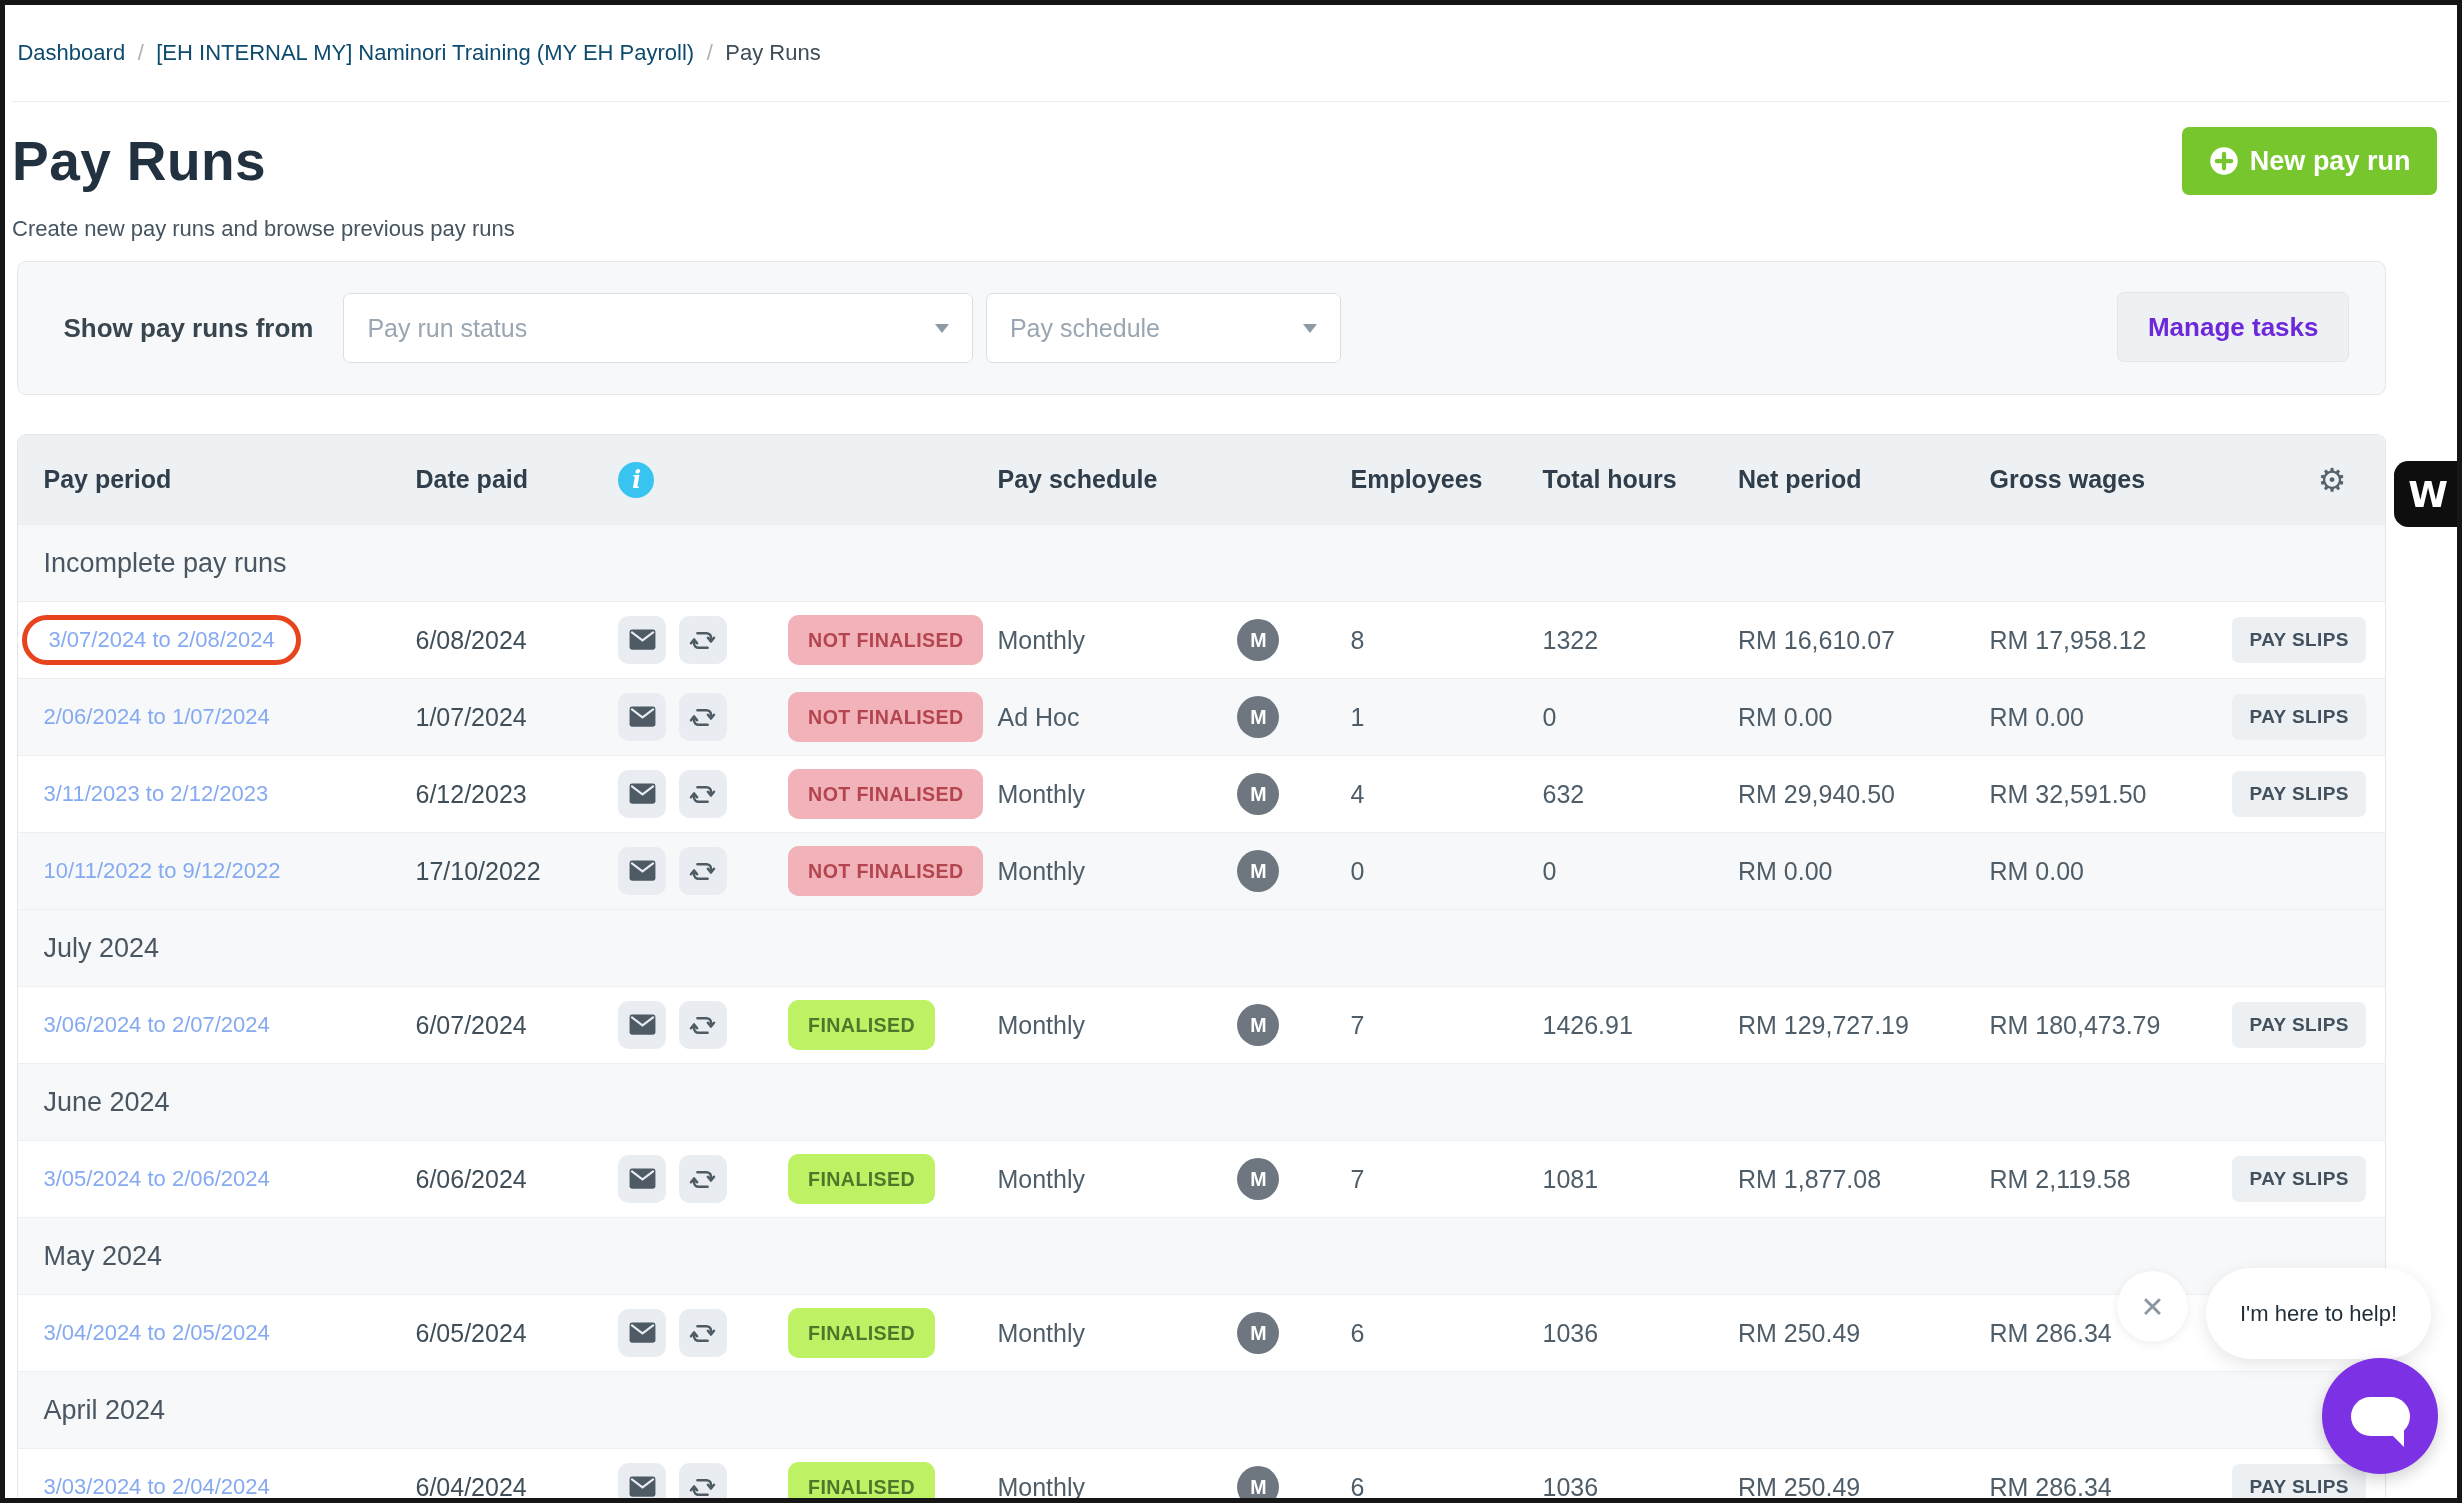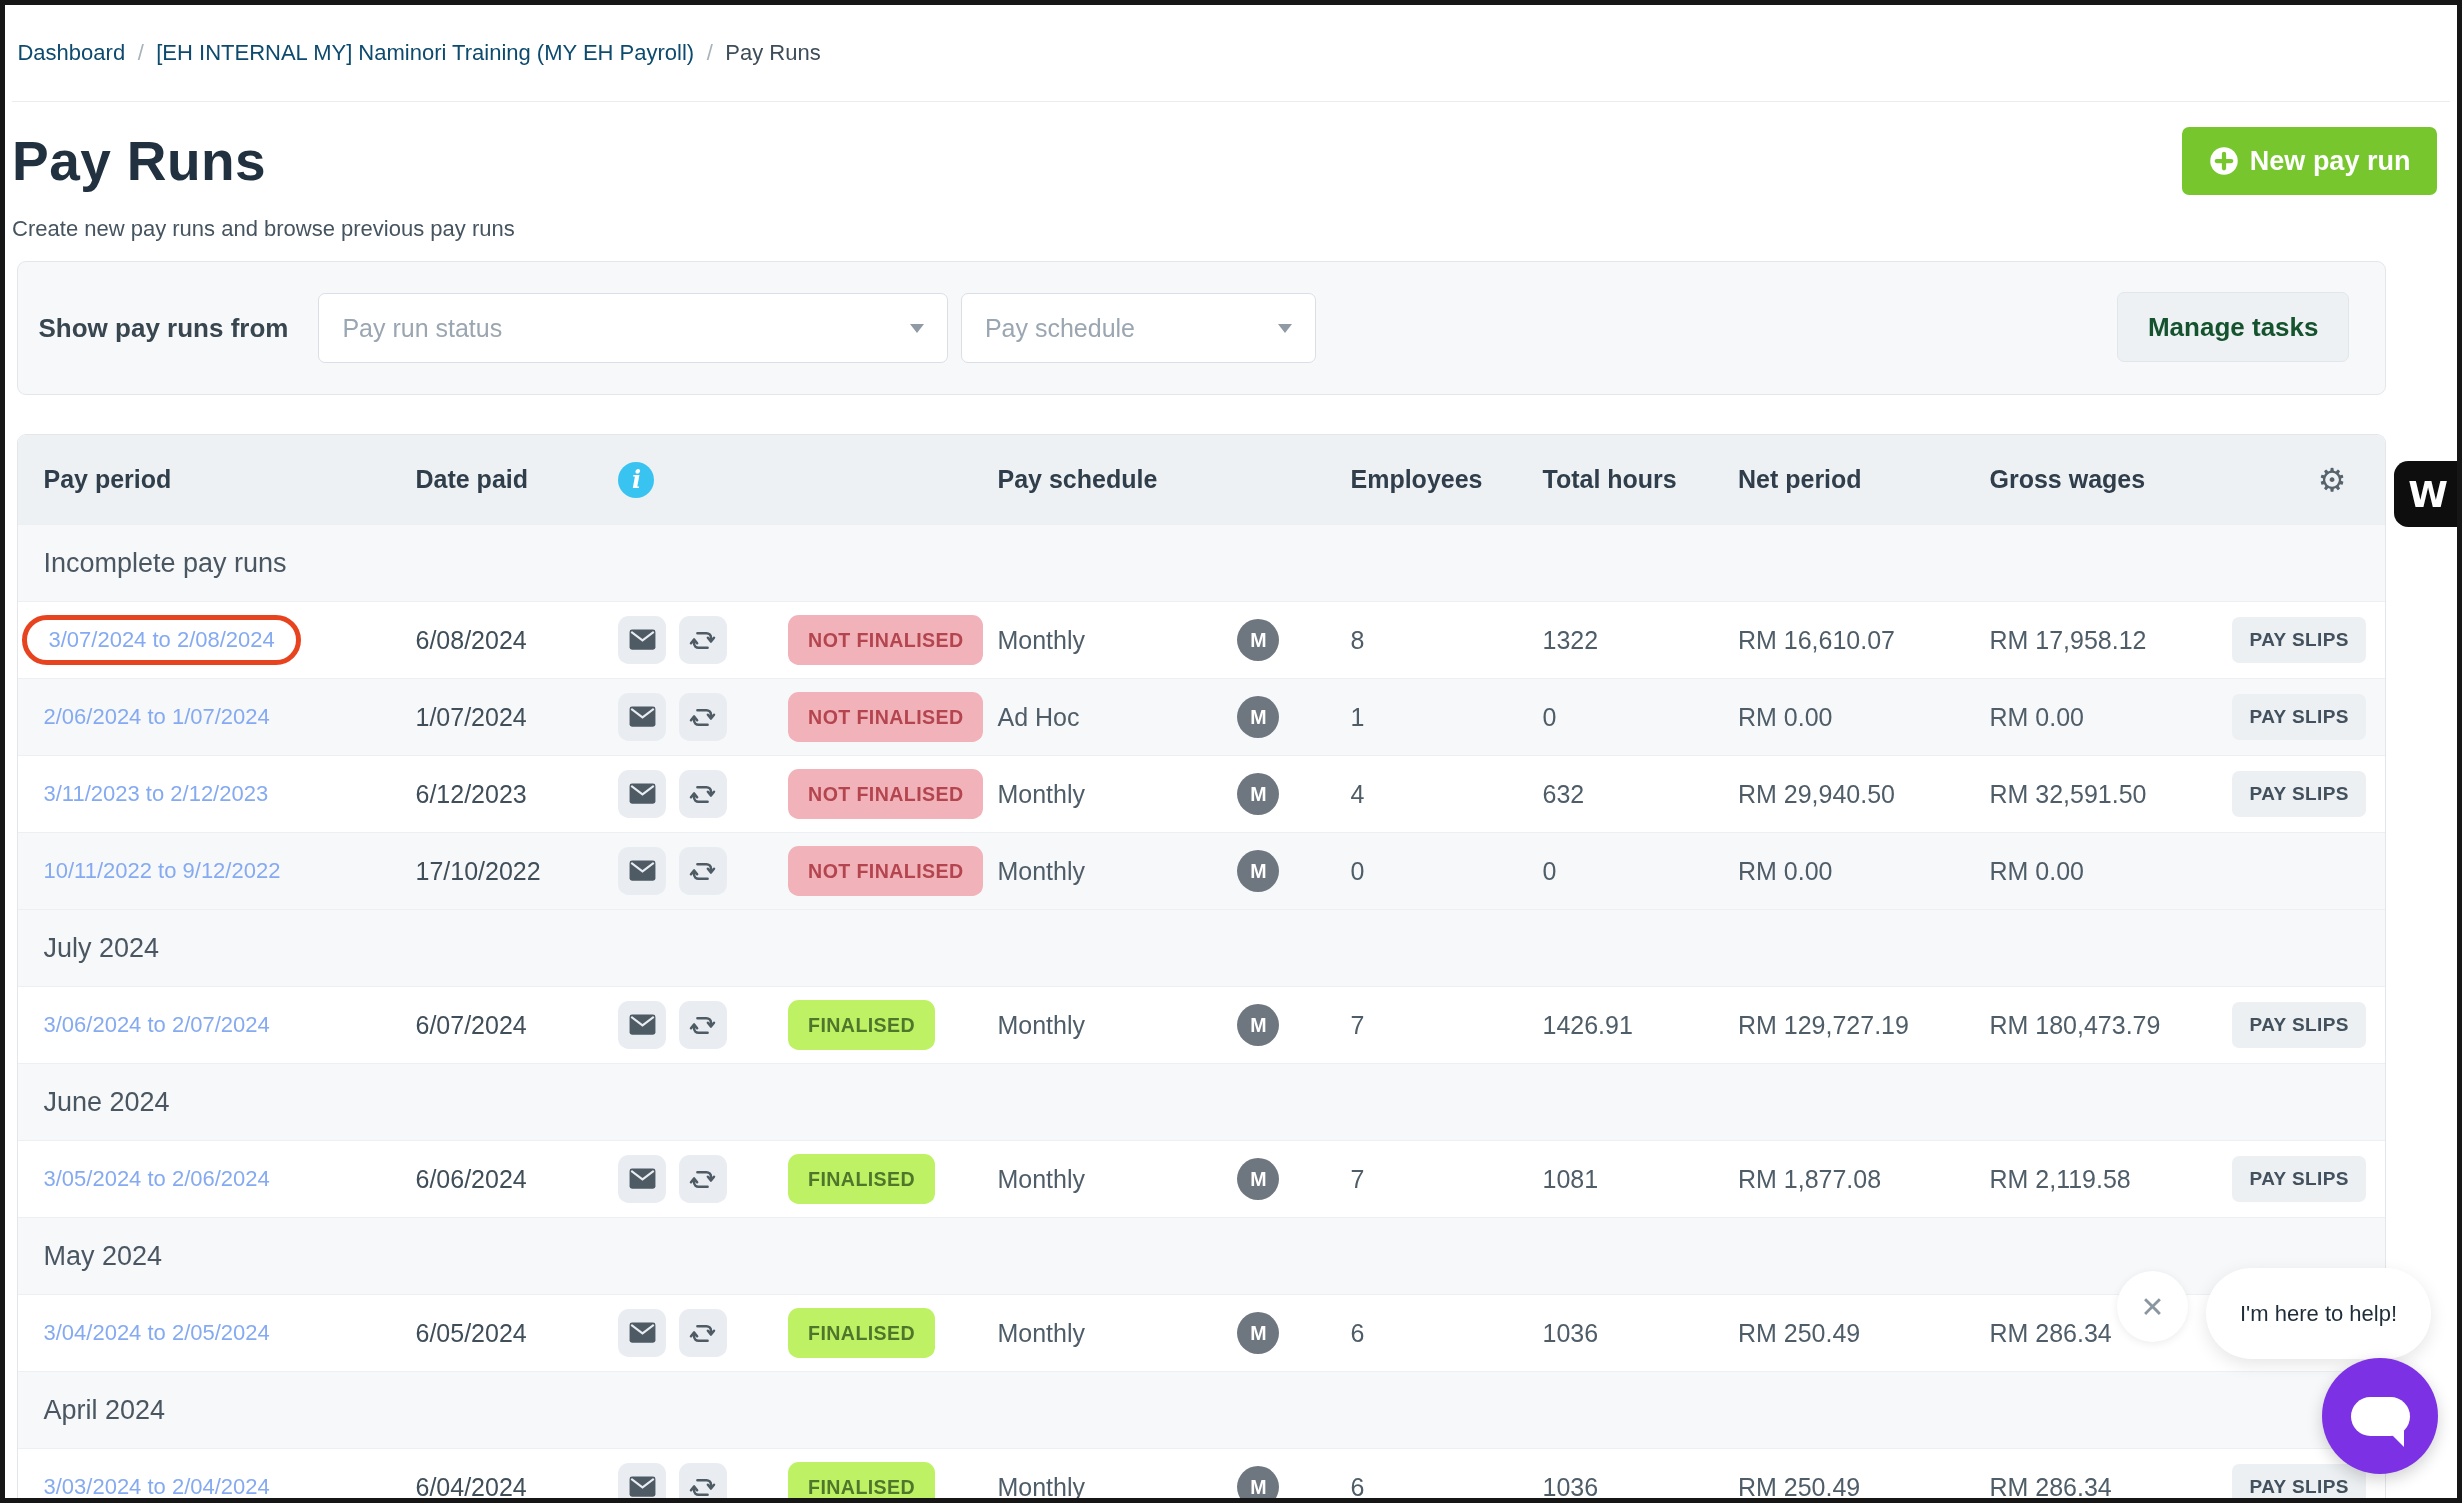--- a/index.html
+++ b/index.html
@@ -22,32 +22,32 @@
   .page-title { font-size:55px; font-weight:600; color:#22313f; padding-top:27px; letter-spacing:0.4px; }
   .page-sub { font-size:22px; color:#45545f; margin-top:23px; }
   .btn-new { position:absolute; top:25px; right:12.5px; height:68px; padding:0 27px;
              background:#77c62e; color:#fff; font-size:27px; font-weight:600;
              border:none; border-radius:7.1px; display:flex; align-items:center; gap:10.7px; cursor:pointer; }
 
   
   .filter-panel { position:relative; width:2369px; height:134px; margin-left:5.4px;
                   background:#f7f8fa; border:0.9px solid #e3e7ea; border-radius:9px;
                   display:flex; align-items:center; }
-  .filter-label { font-size:26px; font-weight:600; color:#37464f; margin-left:20px; }
+  .filter-label { font-size:26px; font-weight:600; color:#37464f; margin-left:45px; }
   .select { height:70px; background:#fff; border:0.9px solid #d9dfe4; border-radius:7.1px;
             display:flex; align-items:center; justify-content:space-between;
             padding:0 23px; cursor:pointer; }
   .select.status { width:630px; margin-left:30px; }
   .select.schedule { width:355px; margin-left:12.5px; }
   .select .ph { font-size:25px; color:#9aa6b1; }
   .caret { width:0; height:0; border-left:7.1px solid transparent; border-right:7.1px solid transparent;
            border-top:9px solid #8f9aa4; }
   .btn-manage { position:absolute; right:36px; top:30px; height:70px; padding:0 30px;
                 background:#eef1f4; border:0.9px solid #e2e6ea; border-radius:7.1px;
-                font-size:26px; color:#14532d; font-weight:600; cursor:pointer; }
+                font-size:26px; color:#6d28d9; font-weight:600; cursor:pointer; }
 
   
   .table-panel { width:2369px; margin:39px 0 0 5.4px; border:0.9px solid #e3e7ea; border-bottom:0;
                  border-radius:9px 9px 0 0; overflow:hidden; background:#fff; }
   .trow { display:grid;
           grid-template-columns:379px 205px 171px 208px 223px 98px 205px 210px 246px 254px auto;
           align-items:center; }
   .thead { height:89px; background:#edf1f4; }
   .th { font-size:25px; font-weight:700; color:#2f3e4a; }
   .cell { display:flex; align-items:center; }

